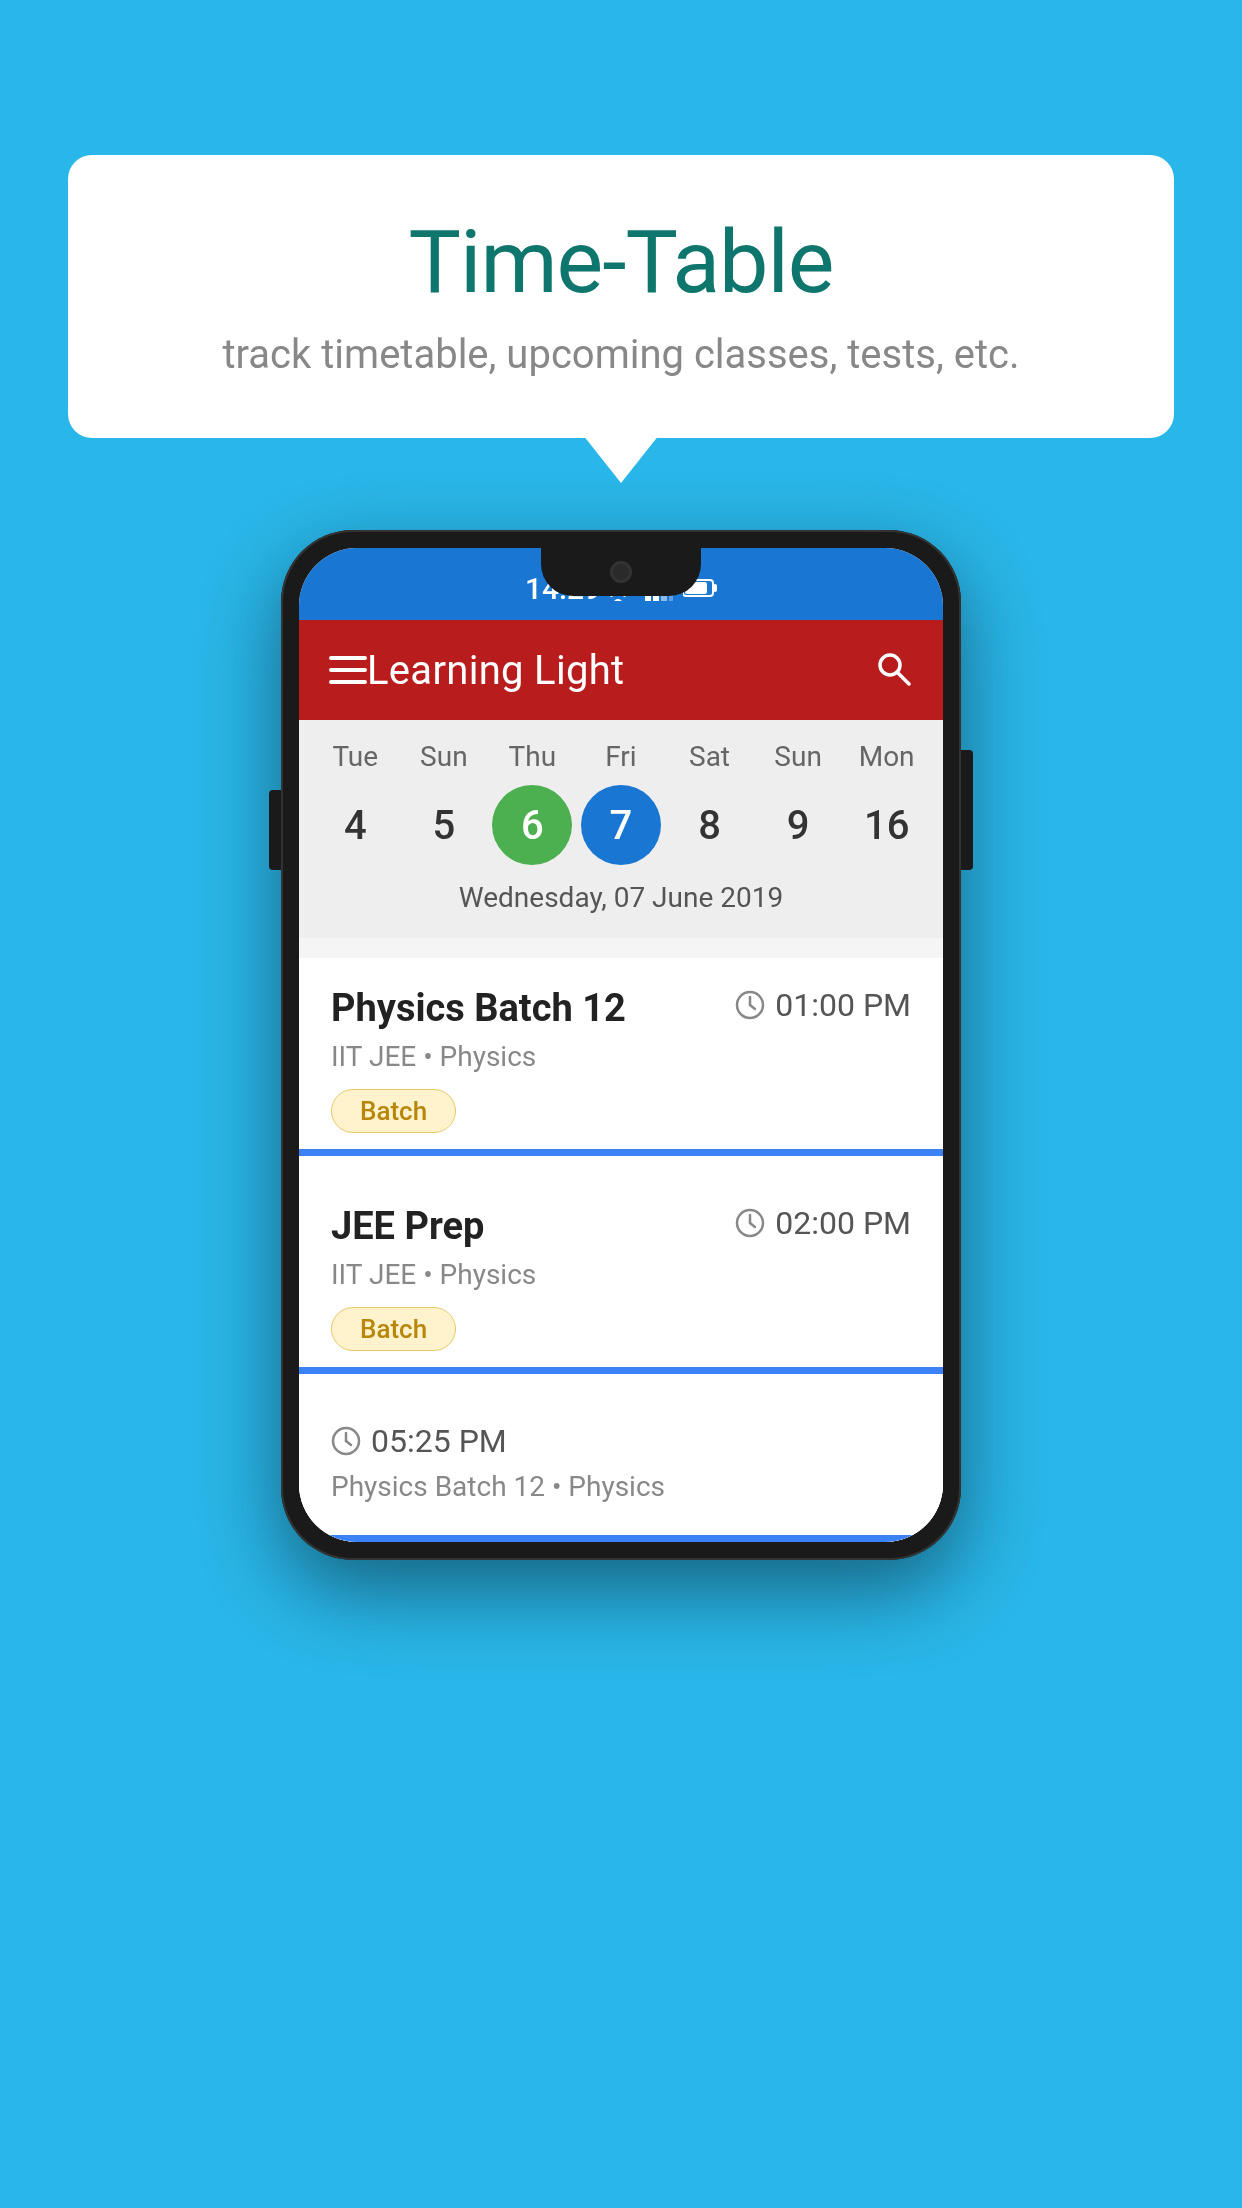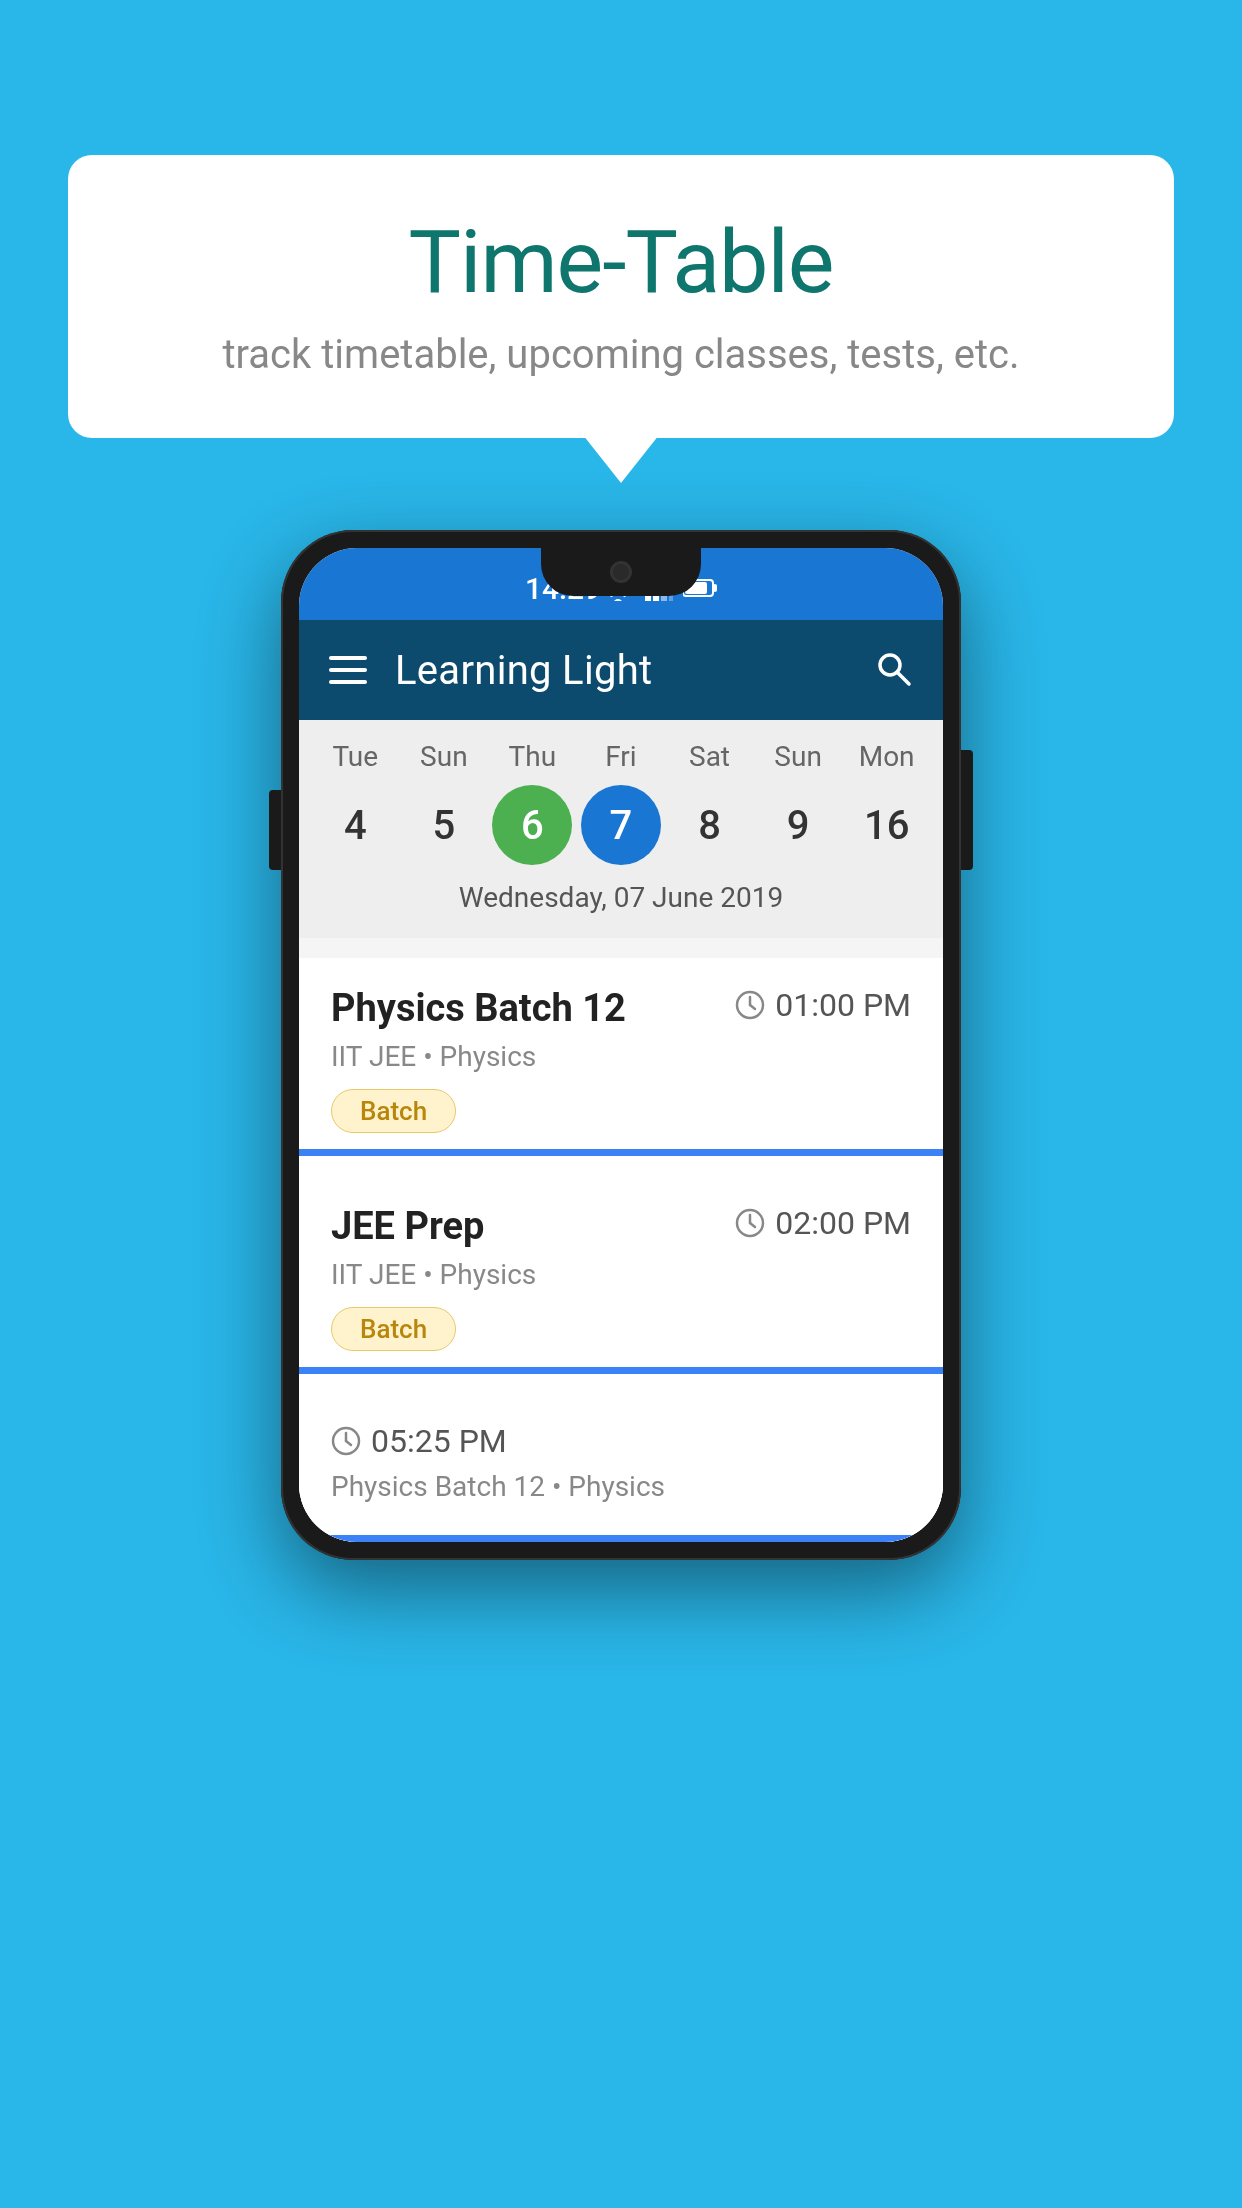--- a/index.html
+++ b/index.html
@@ -154,26 +154,25 @@
       align-items: center;
       gap: 10px;
     }
 
     .status-icons svg {
       fill: white;
     }
 
     
     .app-bar {
-      background: #0c4a6e;
+      background: #b91c1c;
       height: 100px;
       display: flex;
       align-items: center;
       padding: 0 30px;
-      gap: 28px;
     }
 
     .hamburger-icon {
       display: flex;
       flex-direction: column;
       gap: 8px;
       cursor: pointer;
     }
 
     .hamburger-icon span {

